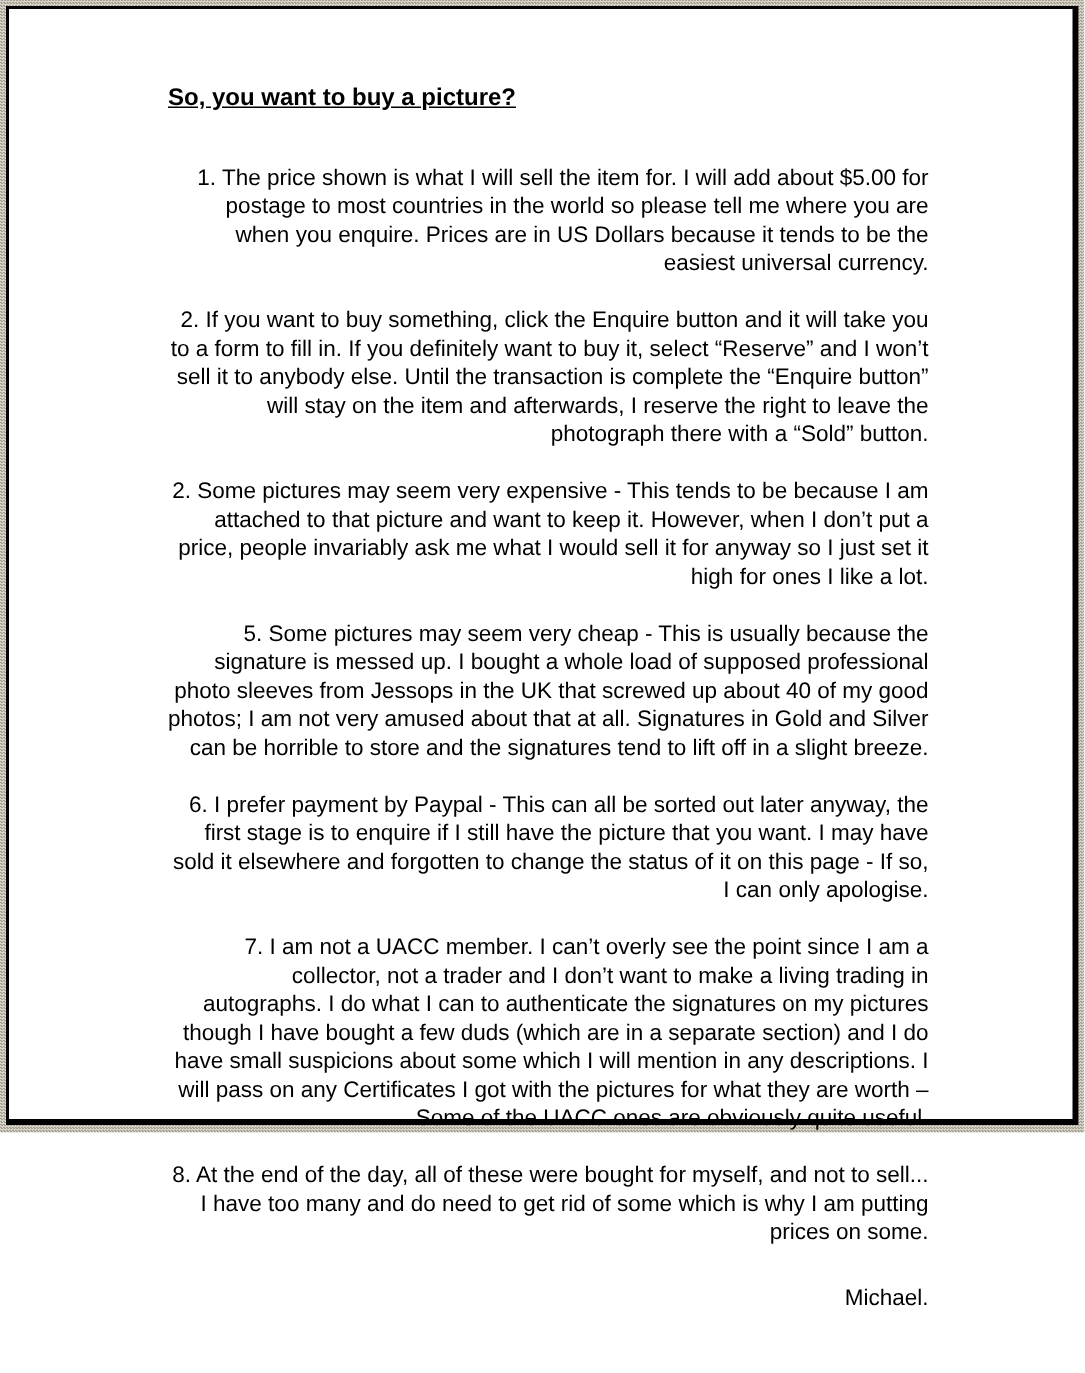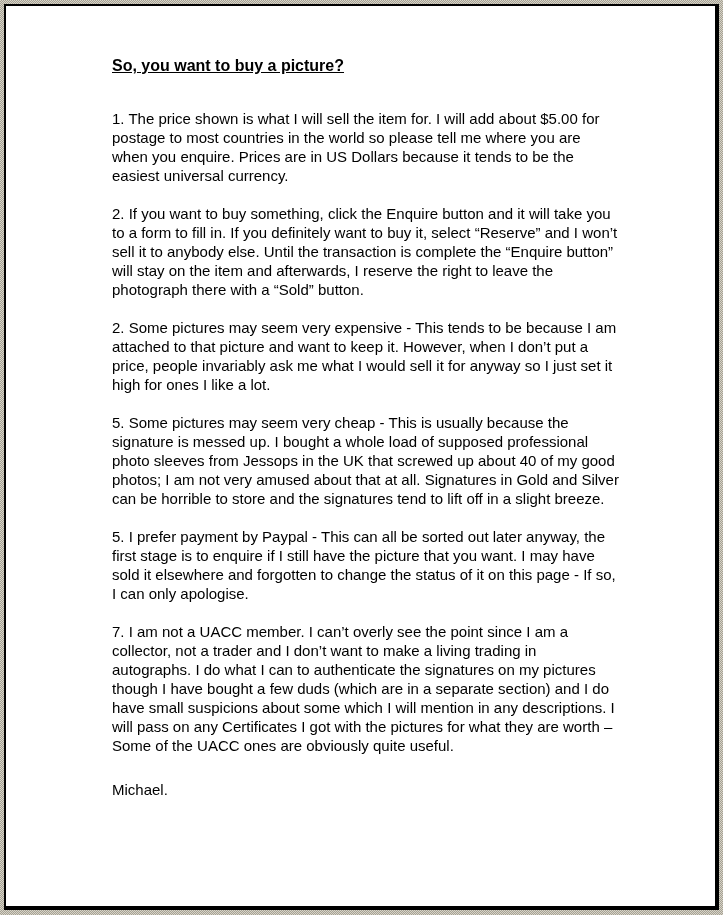--- a/index.html
+++ b/index.html
@@ -8,21 +8,21 @@
   }
   body {
     width: 723px;
     height: 915px;
     font-family: "Liberation Sans", sans-serif;
     overflow: hidden;
   }
   .frame {
     position: relative;
     width: 723px;
-    height: 915px;
+    height: 755px;
     
     background-image: conic-gradient(#a5a194 25%, #d7d3c7 0 50%, #a5a194 0 75%, #d7d3c7 0);
     background-size: 2px 2px;
     box-sizing: border-box;
   }
   .page {
     position: absolute;
     top: 4px;
     left: 4px;
     right: 4px;
@@ -42,34 +42,36 @@
   .title {
     font-size: 16px;
     font-weight: bold;
     text-decoration: underline;
     margin: 0 0 34px 0;
     line-height: 19px;
   }
   .para {
     margin: 0 0 19px 0;
     max-width: 512px;
+    text-align: right;
   }
   .signature {
     margin: 25px 0 0 0;
   }
 </style>
 </head>
 <body>
 
 <div class="frame">
   <div class="page">
     <div class="content">
       <h1 class="title">So, you want to buy a picture?</h1>
       <p class="para">1. The price shown is what I will sell the item for. I will add about $5.00 for postage to most countries in the world so please tell me where you are when you enquire. Prices are in US Dollars because it tends to be the easiest universal currency.</p>
       <p class="para">2. If you want to buy something, click the Enquire button and it will take you to a form to fill in. If you definitely want to buy it, select “Reserve” and I won’t sell it to anybody else. Until the transaction is complete the “Enquire button” will stay on the item and afterwards, I reserve the right to leave the photograph there with a “Sold” button.</p>
       <p class="para">2. Some pictures may seem very expensive - This tends to be because I am attached to that picture and want to keep it. However, when I don’t put a price, people invariably ask me what I would sell it for anyway so I just set it high for ones I like a lot.</p>
       <p class="para">5. Some pictures may seem very cheap - This is usually because the signature is messed up. I bought a whole load of supposed professional photo sleeves from Jessops in the UK that screwed up about 40 of my good photos; I am not very amused about that at all. Signatures in Gold and Silver can be horrible to store and the signatures tend to lift off in a slight breeze.</p>
-      <p class="para">5. I prefer payment by Paypal - This can all be sorted out later anyway, the first stage is to enquire if I still have the picture that you want. I may have sold it elsewhere and forgotten to change the status of it on this page - If so, I can only apologise.</p>
+      <p class="para">6. I prefer payment by Paypal - This can all be sorted out later anyway, the first stage is to enquire if I still have the picture that you want. I may have sold it elsewhere and forgotten to change the status of it on this page - If so, I can only apologise.</p>
       <p class="para">7. I am not a UACC member. I can’t overly see the point since I am a collector, not a trader and I don’t want to make a living trading in autographs. I do what I can to authenticate the signatures on my pictures though I have bought a few duds (which are in a separate section) and I do have small suspicions about some which I will mention in any descriptions. I will pass on any Certificates I got with the pictures for what they are worth – Some of the UACC ones are obviously quite useful.</p>
+      <p class="para">8. At the end of the day, all of these were bought for myself, and not to sell... I have too many and do need to get rid of some which is why I am putting prices on some.</p>
       <p class="para signature">Michael.</p>
     </div>
   </div>
 </div>
 
 </body></html>

